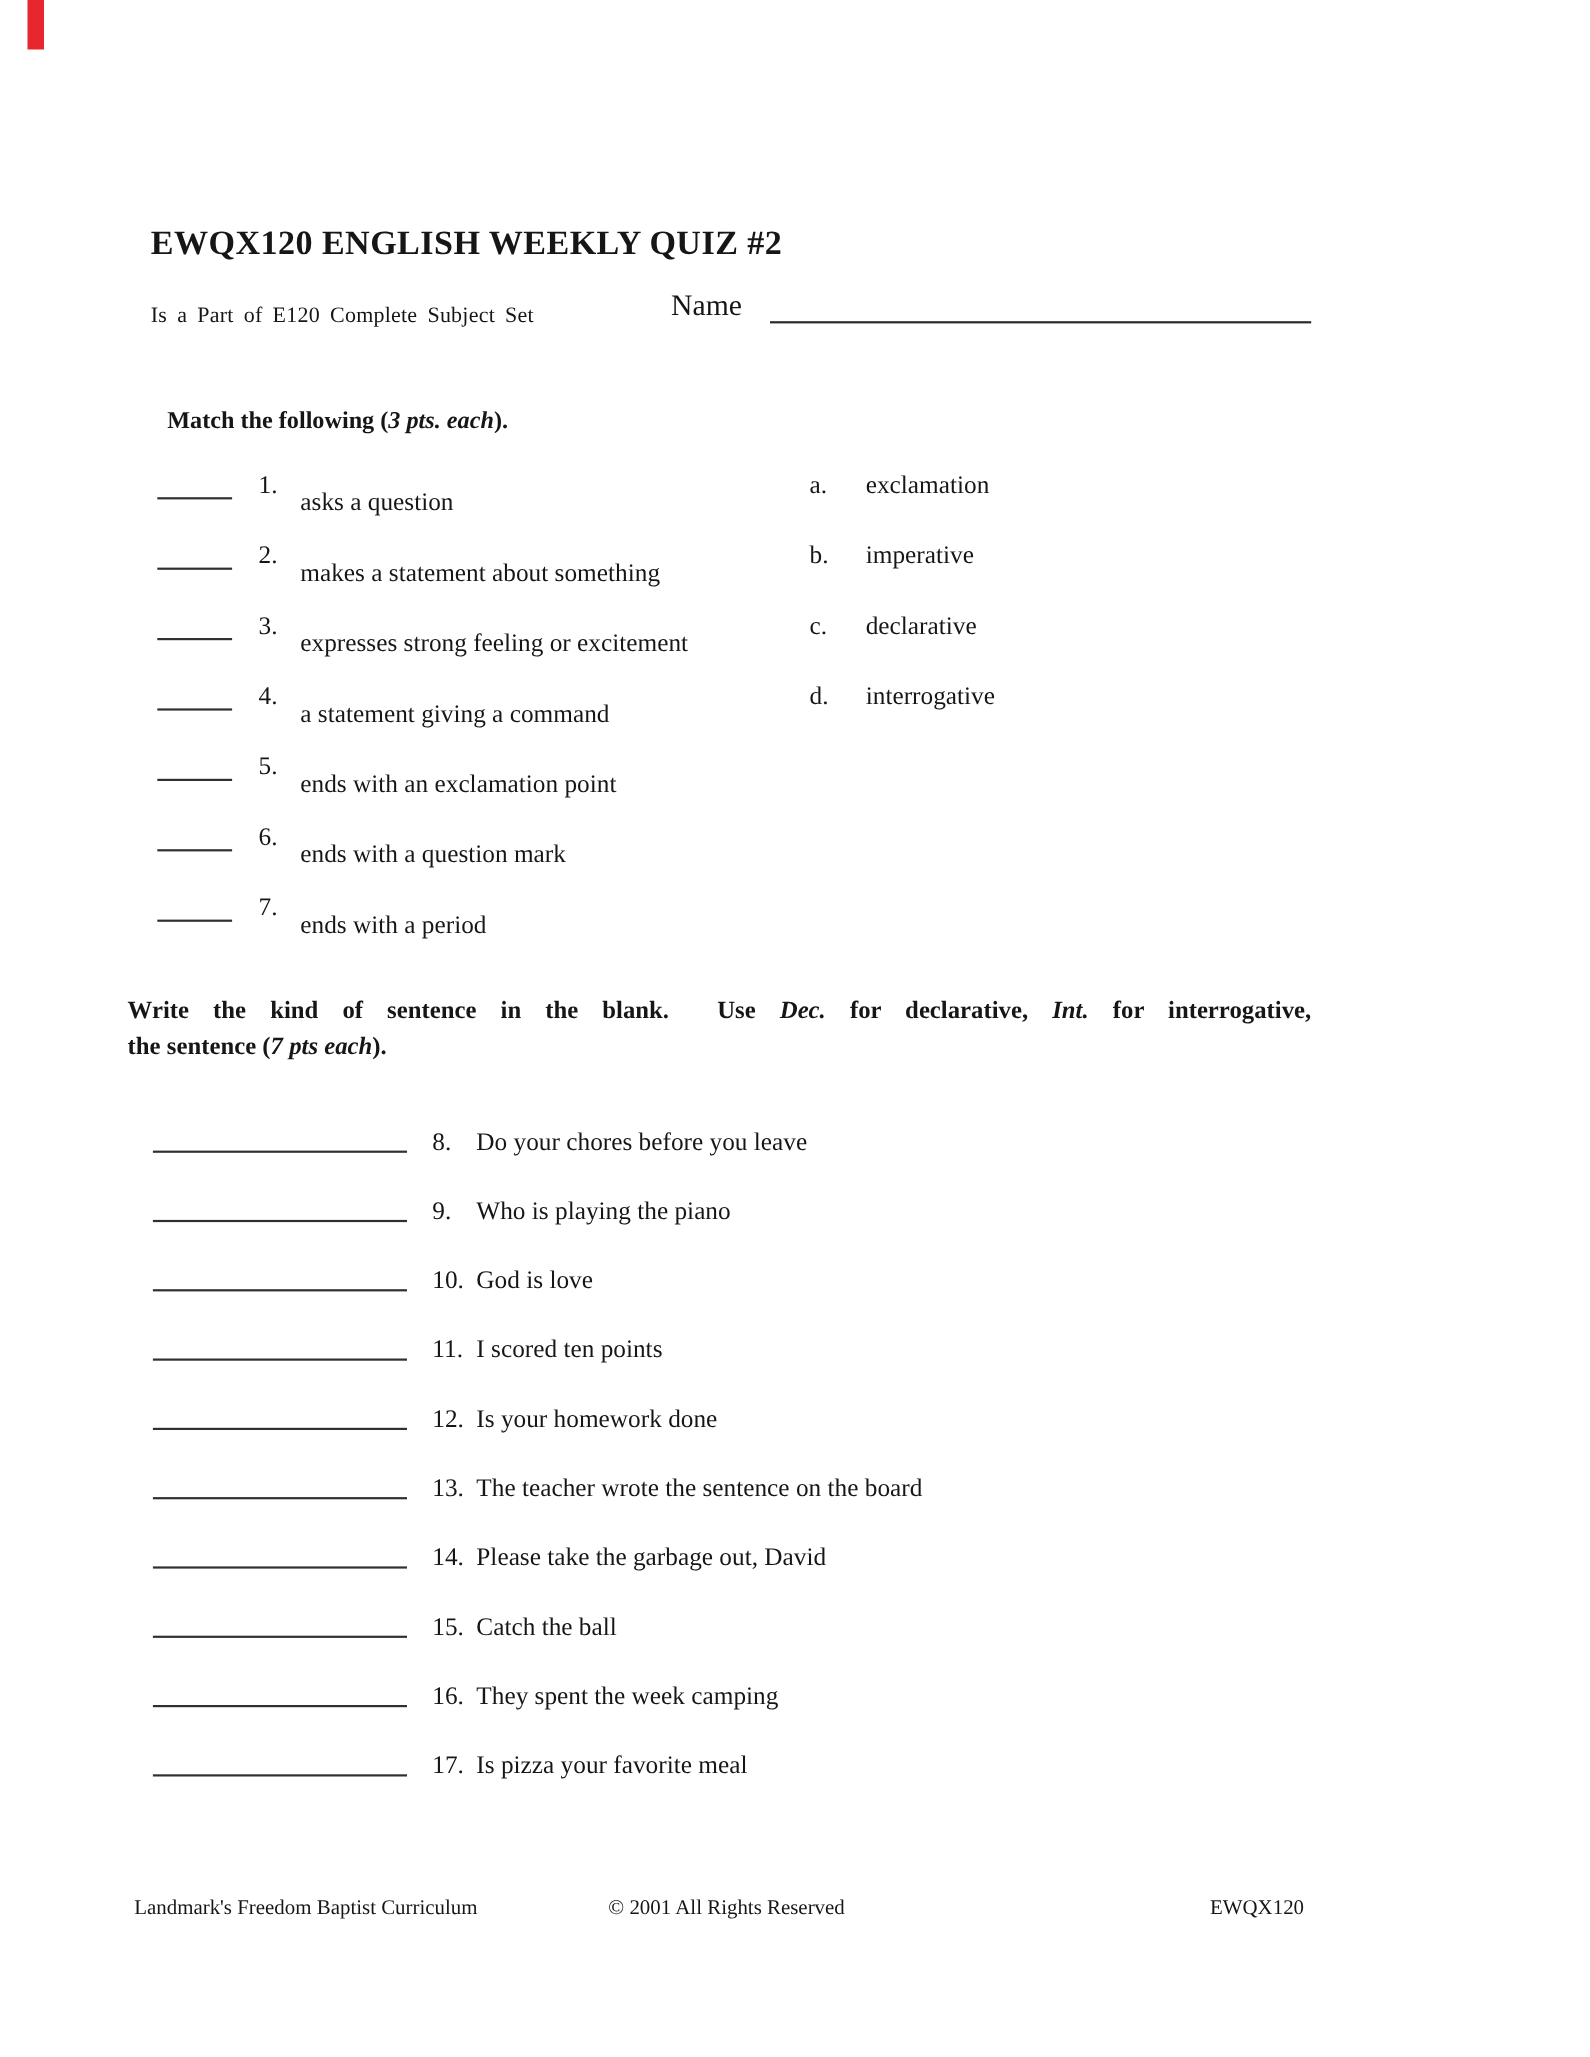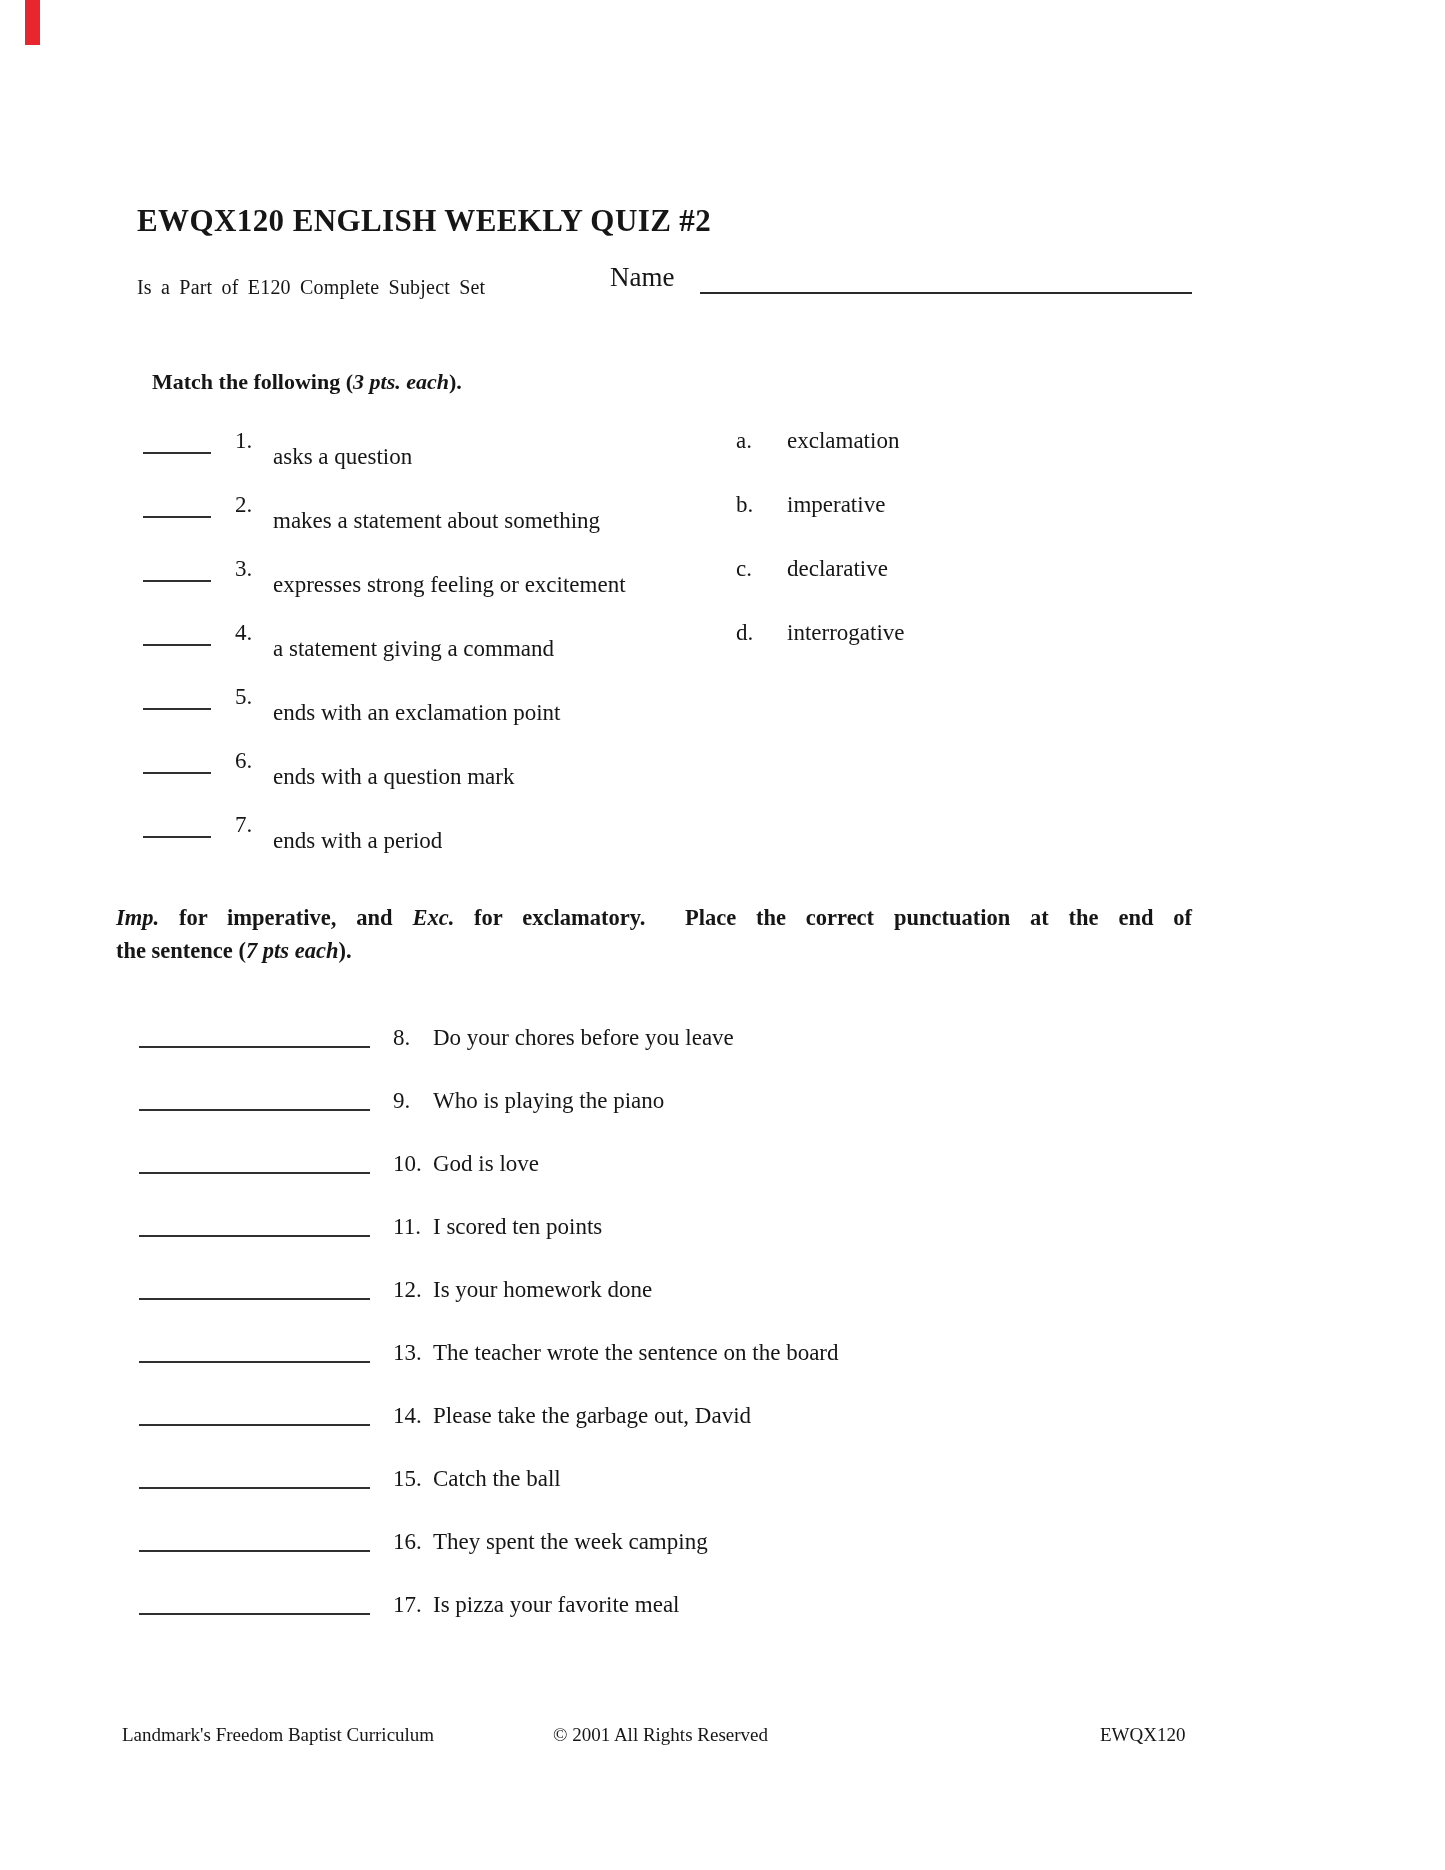--- a/index.html
+++ b/index.html
@@ -123,21 +123,21 @@
   <span class="m-num">6.</span>
   <span class="m-text">ends with a question mark</span>
 </div>
 <div class="mrow" style="top:812px">
   <span class="m-blank"></span>
   <span class="m-num">7.</span>
   <span class="m-text">ends with a period</span>
 </div>
 
 <div class="instructions">
-  <div class="line fill"><span class="bi">Imp.</span><span> for imperative, and </span><span class="bi">Exc.</span><span> for exclamatory.  Place the correct punctuation at the end of</span></div>
+  <div class="line fill"><span>Write the kind of sentence in the blank.  Use </span><span class="bi">Dec.</span><span> for declarative, </span><span class="bi">Int.</span><span> for interrogative,</span></div>
   <div class="line"><span>the sentence (</span><span class="bi">7 pts each</span><span>).</span></div>
 </div>
 
 <div class="wrow" style="top:1025px">
   <span class="w-blank"></span>
   <span class="w-num">8.</span>
   <span class="w-text">Do your chores before you leave</span>
 </div>
 <div class="wrow" style="top:1088px">
   <span class="w-blank"></span>

